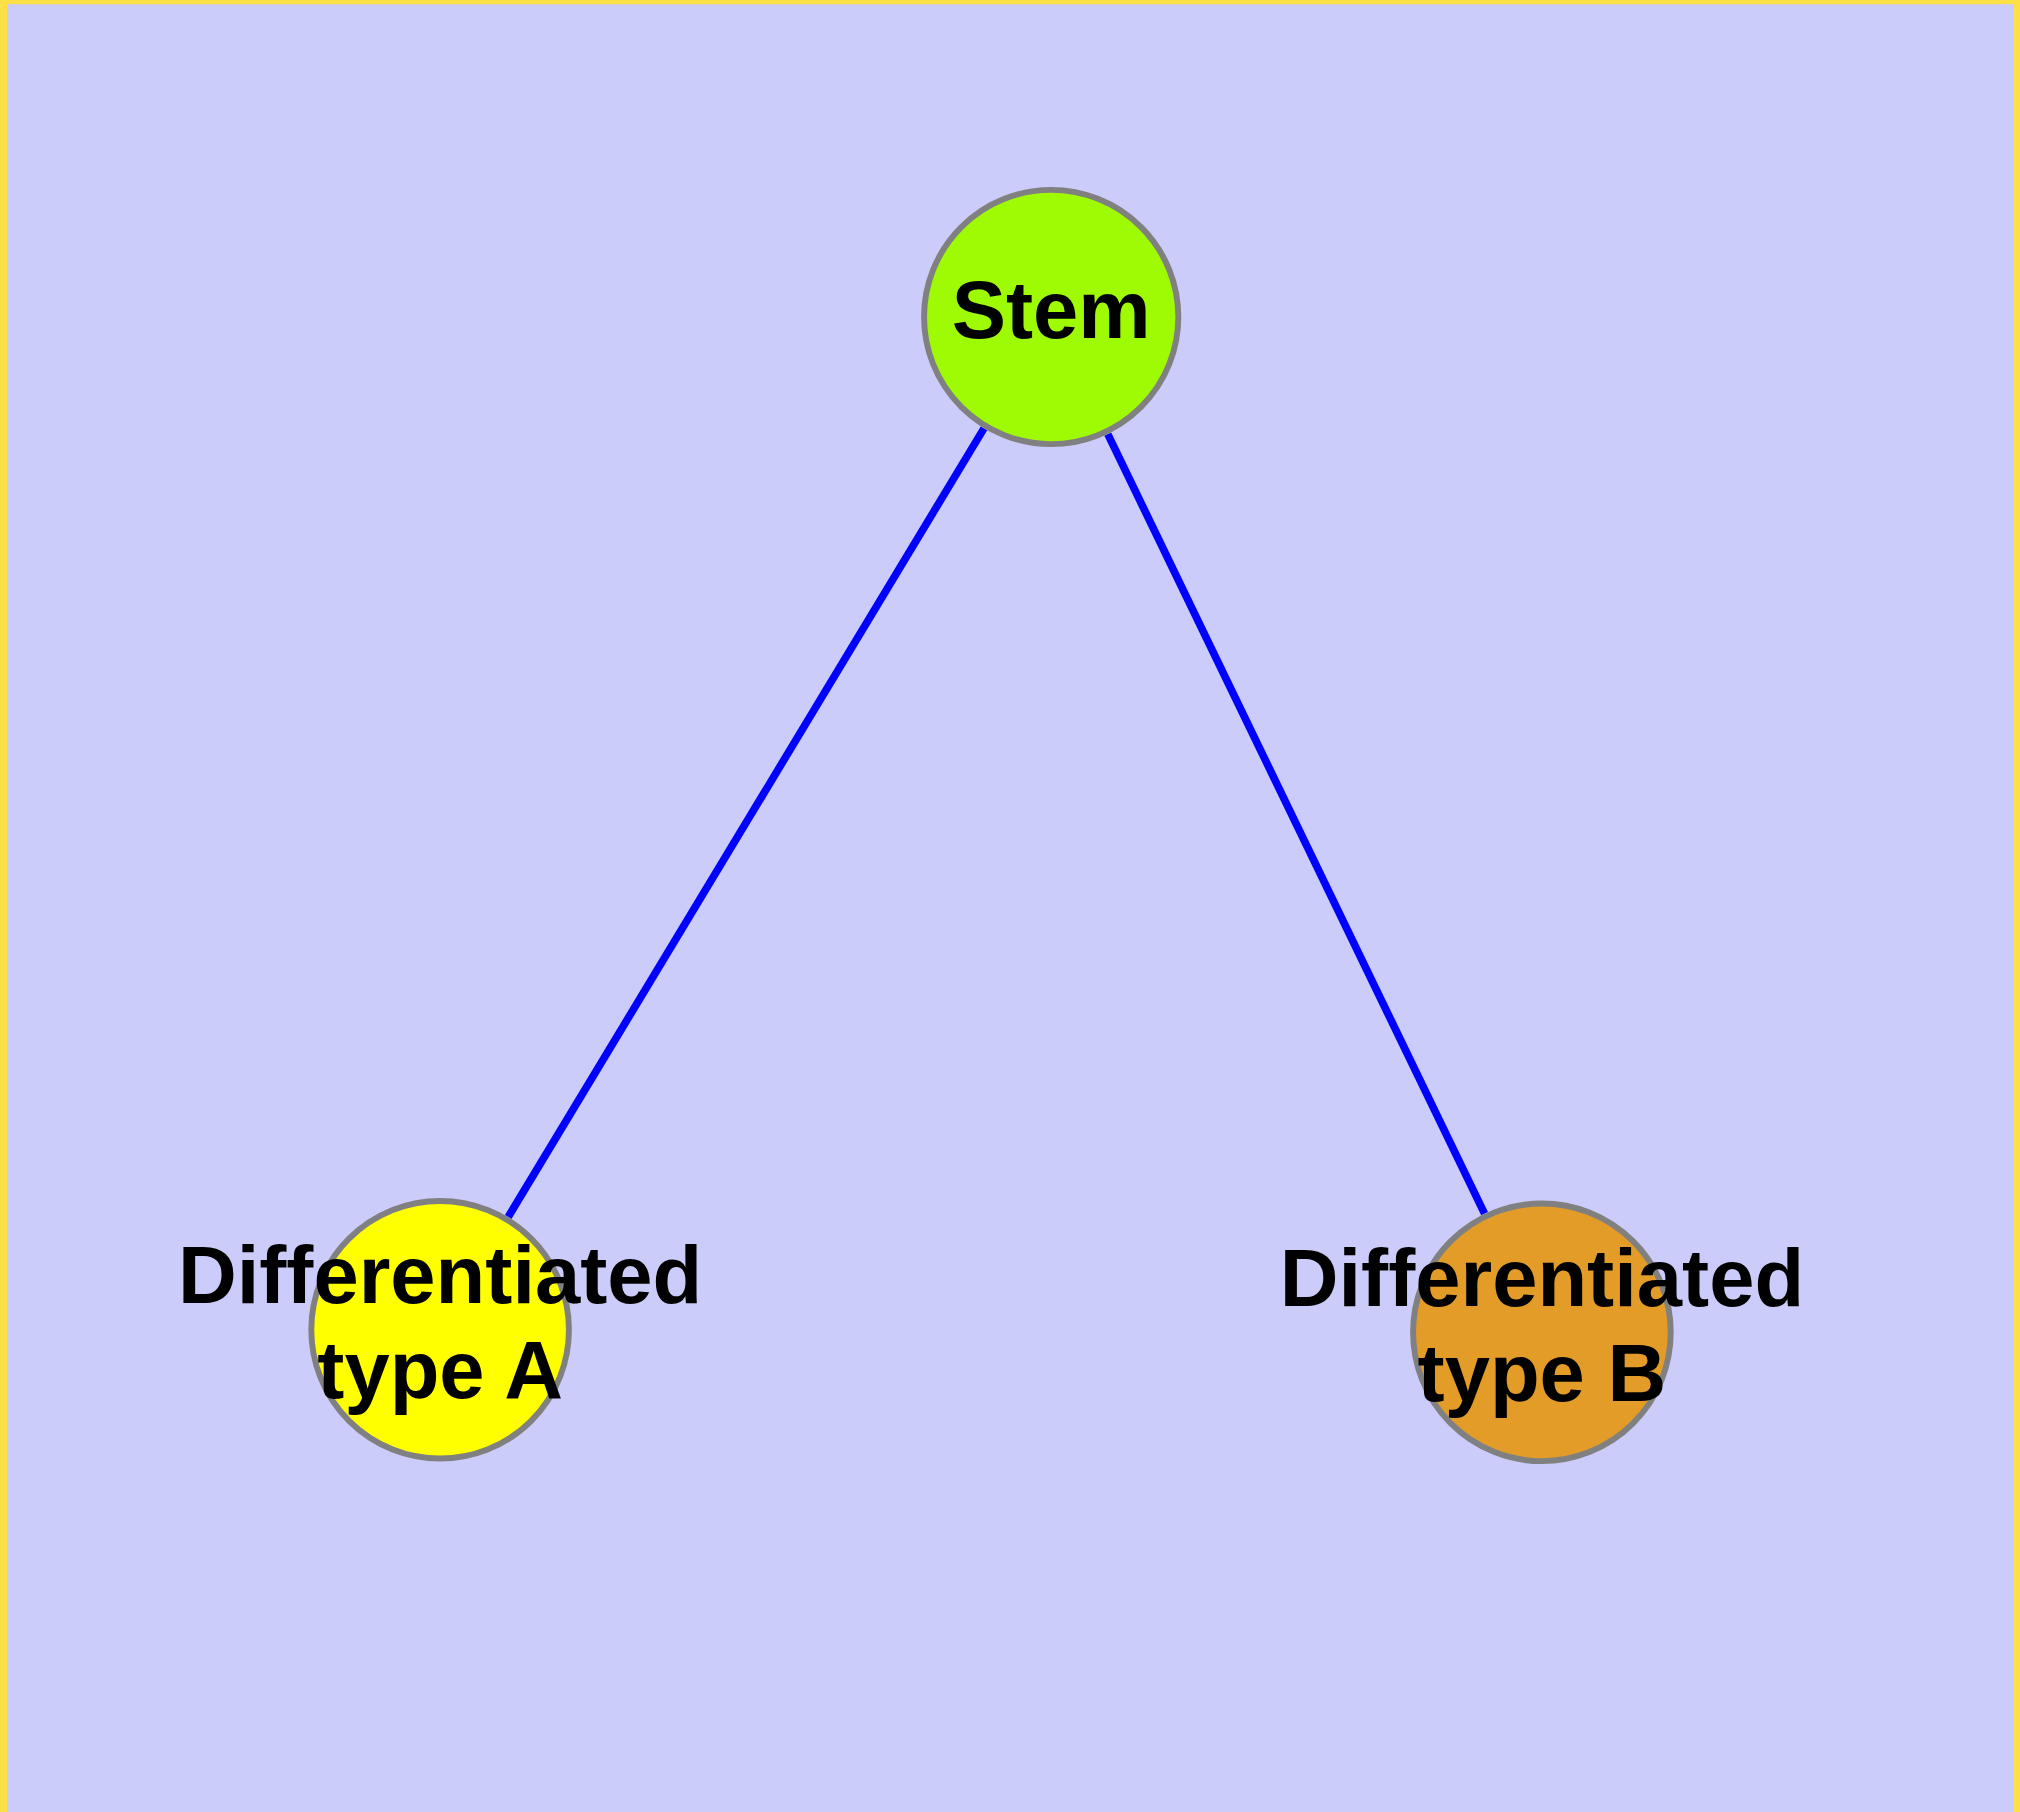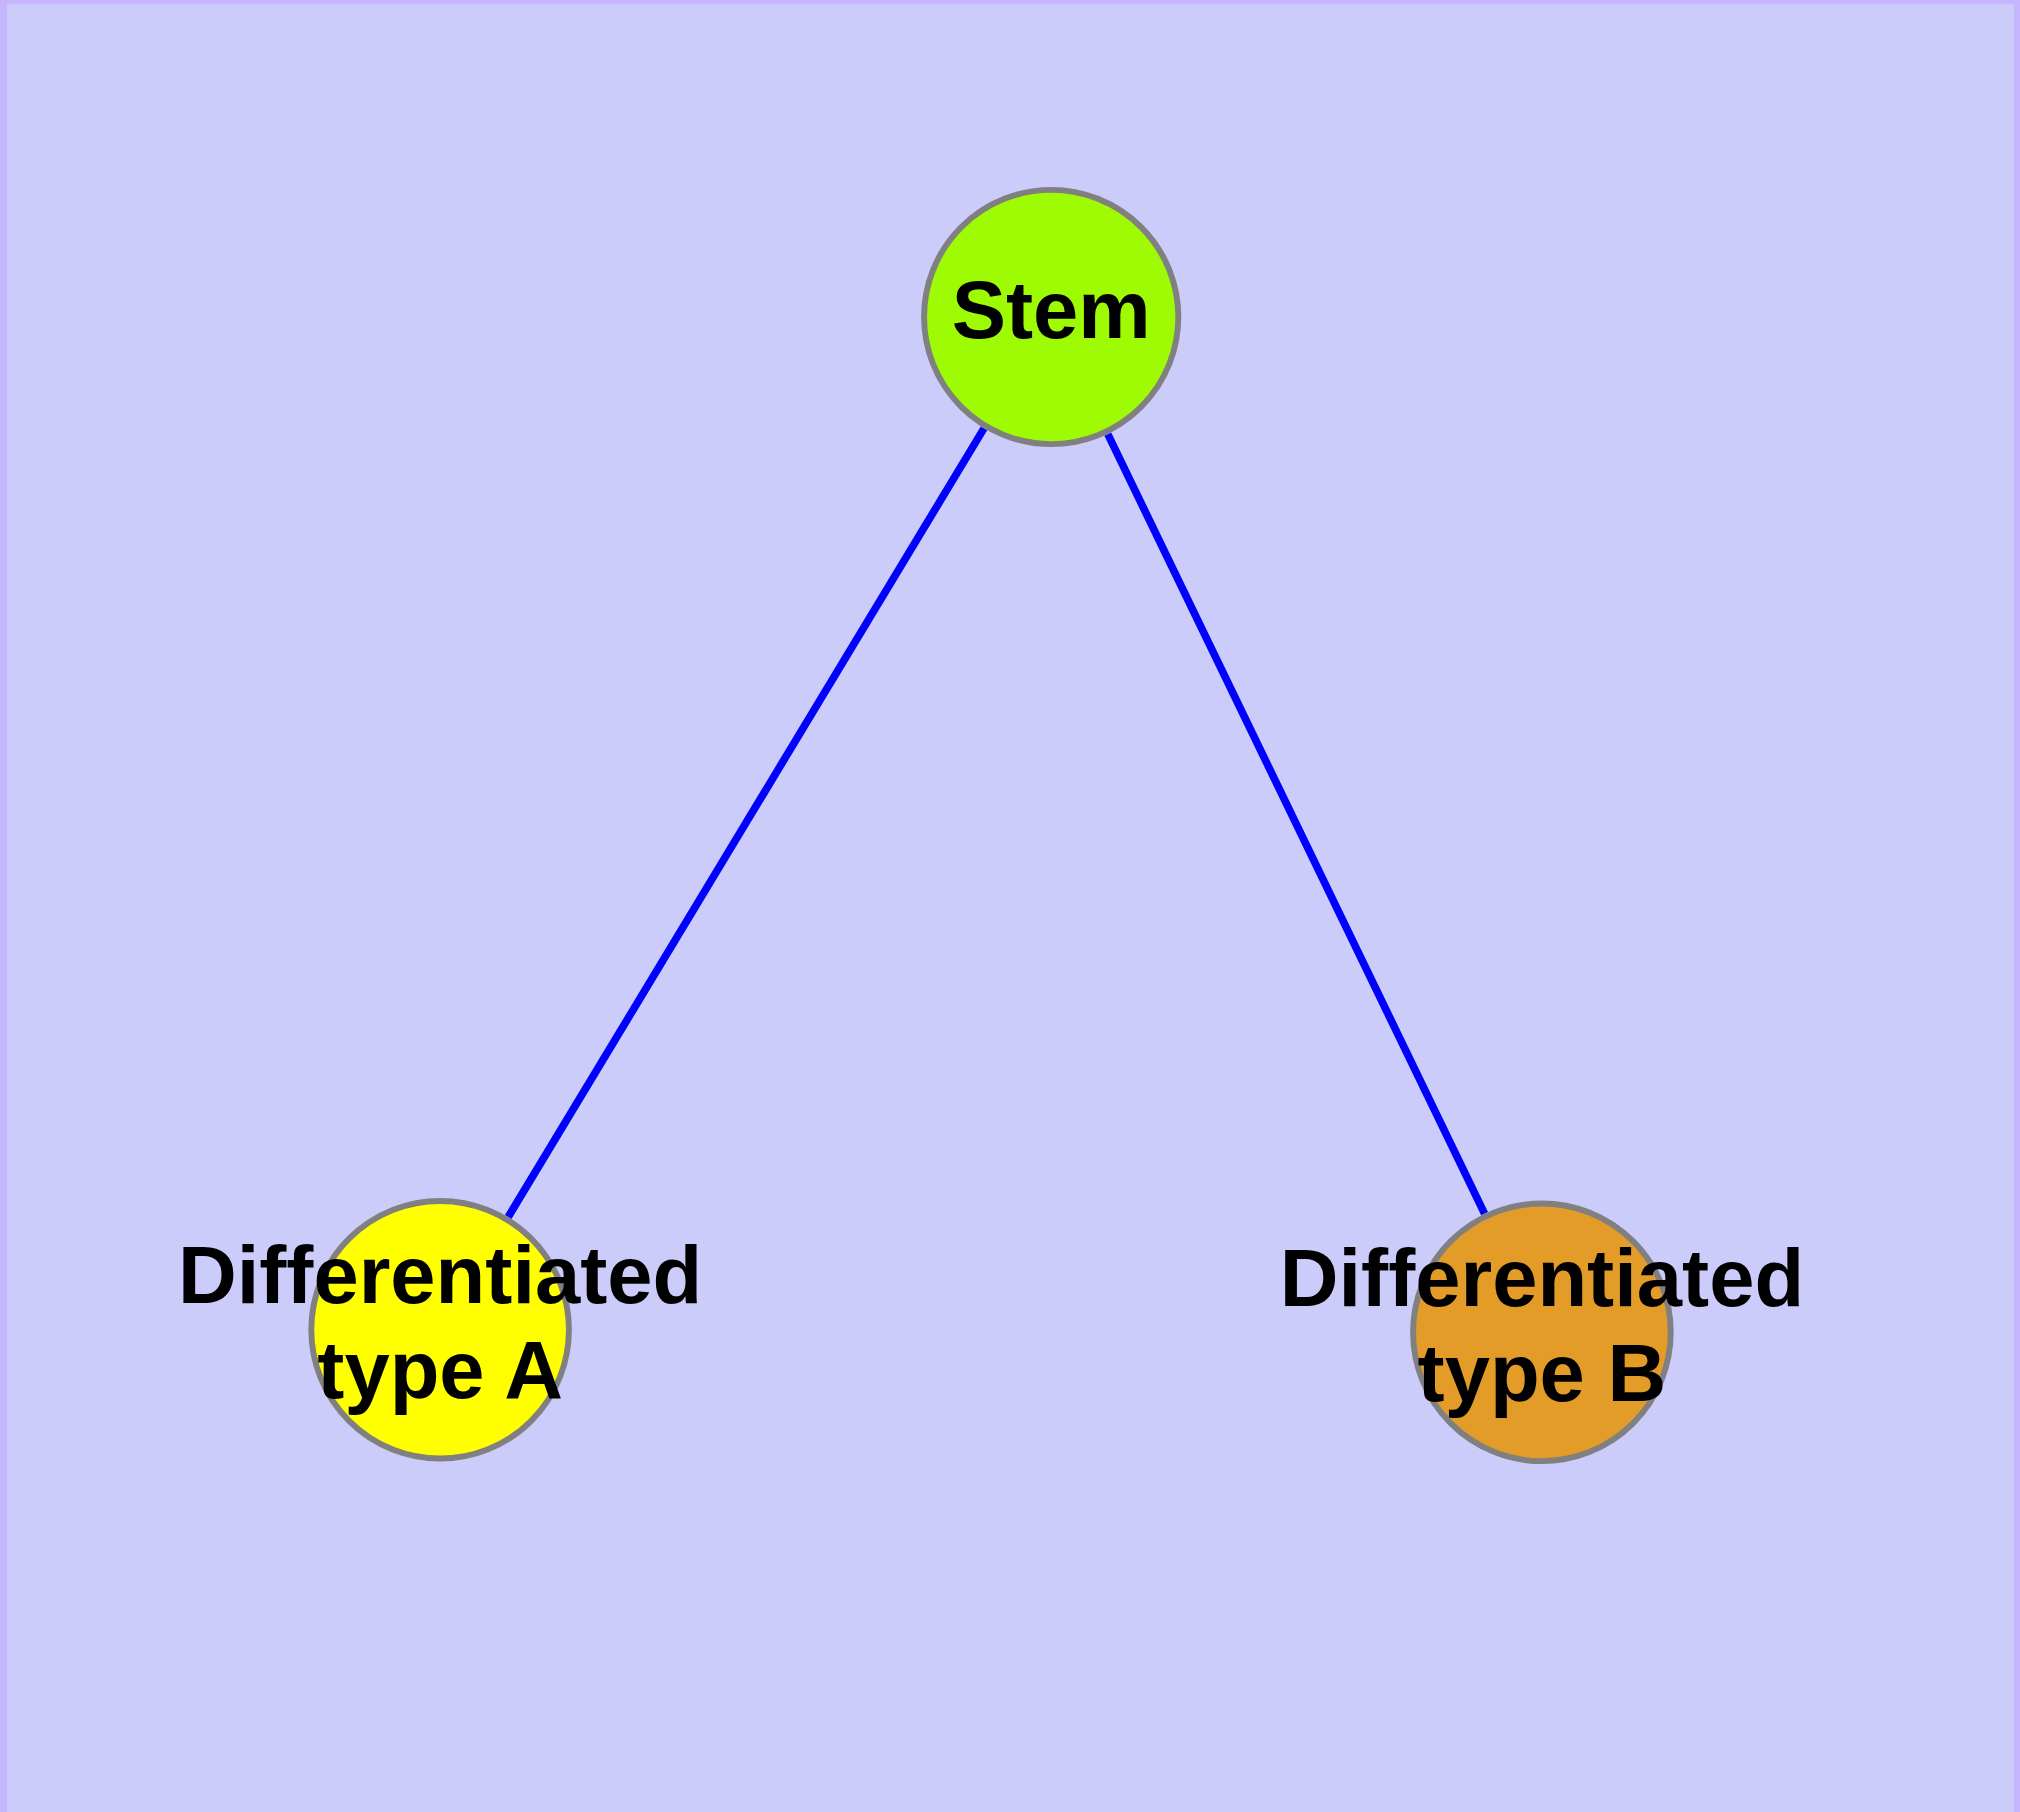--- a/index.html
+++ b/index.html
@@ -31,21 +31,21 @@
     font-family: "Liberation Sans", sans-serif;
     font-weight: bold;
     fill: #000000;
     text-anchor: middle;
     dominant-baseline: middle;
   }
 </style>
 </head>
 <body style="background: rgb(255, 255, 255);">
 
-<div id="canvas" style="background: #c4b5fd; text-align: center;">
+<div id="canvas" style="background: #fde047; text-align: center;">
   <svg id="graph-svg" viewBox="0 0 2384 2138" xmlns="http://www.w3.org/2000/svg">
 
     <rect id="bg-rect" x="8" y="5" width="2368" height="2133" fill="#ccccfa"></rect>
 
     <g id="edges-layer">
         <line x1="1160.7016581843122" y1="505.4306774892466" x2="599.3315449663808" y2="1435.8568706867893" stroke="#0000ff" stroke-width="9" stroke-linecap="butt"></line>
         <line x1="1306.7952721546567" y1="512.2050708830373" x2="1751.3344311397452" y2="1431.9942115810275" stroke="#0000ff" stroke-width="9" stroke-linecap="butt"></line>
       </g>
     <g id="nodes-layer">
         <circle cx="1240" cy="374" r="150" fill="#9efb04" stroke="#808080" stroke-width="7"></circle>

